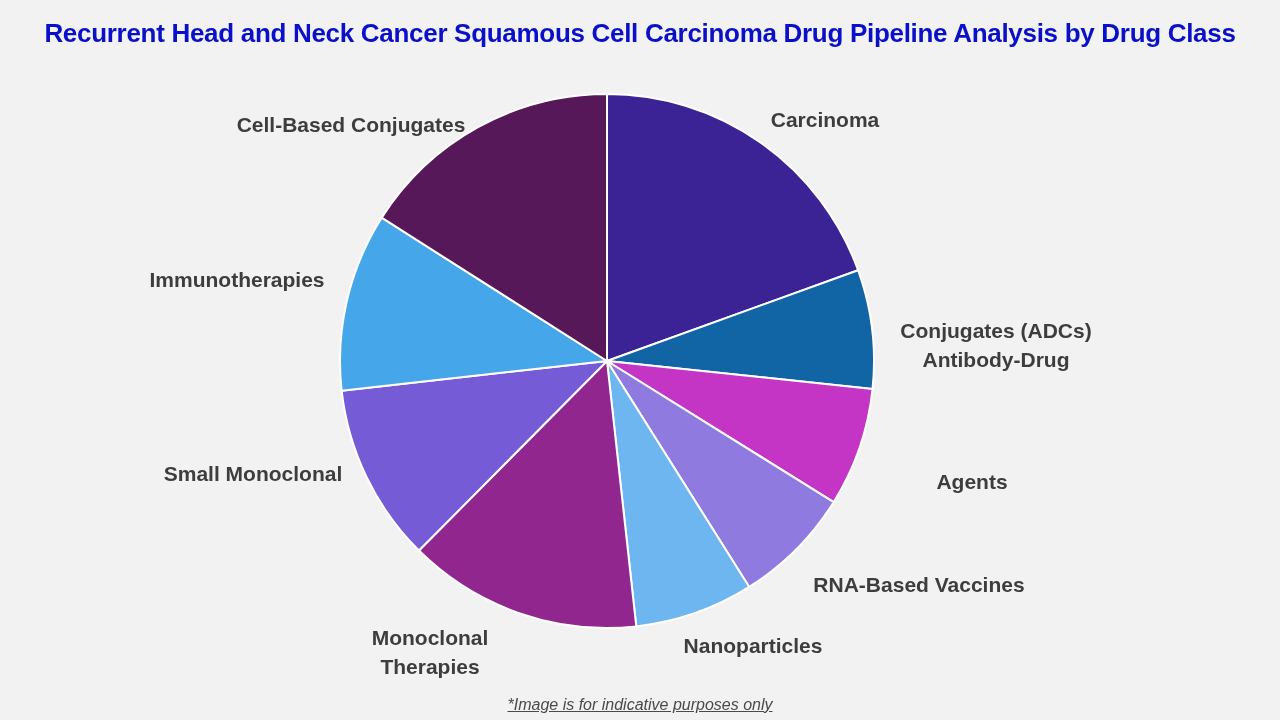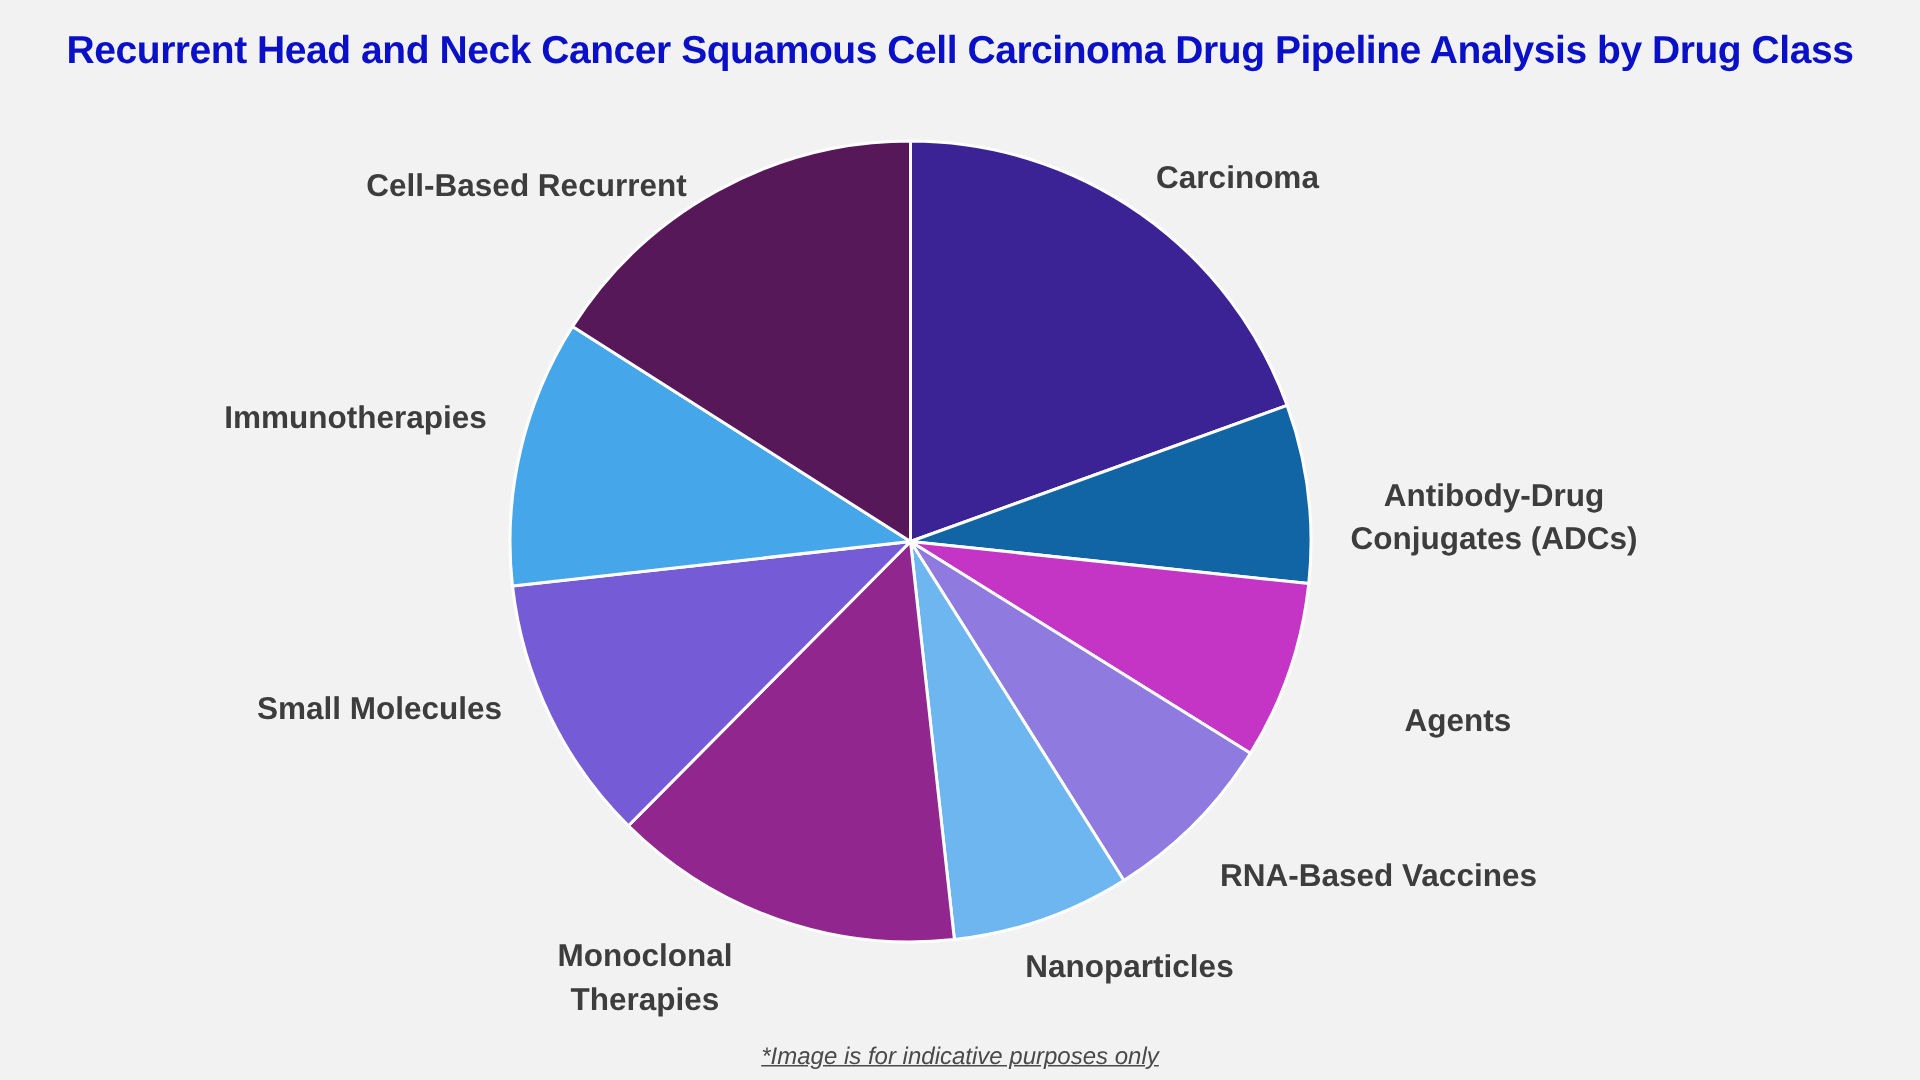--- a/index.html
+++ b/index.html
@@ -43,40 +43,40 @@
       <path d="M607,361 L341.66,390.69 A267,267 0 0 1 381.71,217.71 Z" fill="#45a7ea" stroke="#ffffff" stroke-width="2" stroke-linejoin="round"></path>
       <path d="M607,361 L381.71,217.71 A267,267 0 0 1 607.00,94.00 Z" fill="#561859" stroke="#ffffff" stroke-width="2" stroke-linejoin="round"></path>
     </g>
 </svg>
 
 <div id="labels">
     <div class="label" style="left: 825px; top: 119px;">
       <div>Carcinoma</div>
     </div>
     <div class="label" style="left: 996px; top: 345px;">
+      <div>Conjugates (ADCs)</div>
       <div>Antibody-Drug</div>
-      <div>Conjugates (ADCs)</div>
     </div>
     <div class="label" style="left: 972px; top: 481px;">
       <div>Agents</div>
     </div>
     <div class="label" style="left: 919px; top: 584px;">
       <div>RNA-Based Vaccines</div>
     </div>
     <div class="label" style="left: 753px; top: 645px;">
       <div>Nanoparticles</div>
     </div>
     <div class="label" style="left: 430px; top: 652px;">
       <div>Monoclonal</div>
       <div>Therapies</div>
     </div>
     <div class="label" style="left: 253px; top: 473px;">
-      <div>Small Molecules</div>
+      <div>Small Monoclonal</div>
     </div>
     <div class="label" style="left: 237px; top: 279px;">
       <div>Immunotherapies</div>
     </div>
     <div class="label" style="left: 351px; top: 124px;">
-      <div>Cell-Based Recurrent</div>
+      <div>Cell-Based Conjugates</div>
     </div>
   </div>
 
 <div class="footnote">*Image is for indicative purposes only</div>
 
 </body></html>

